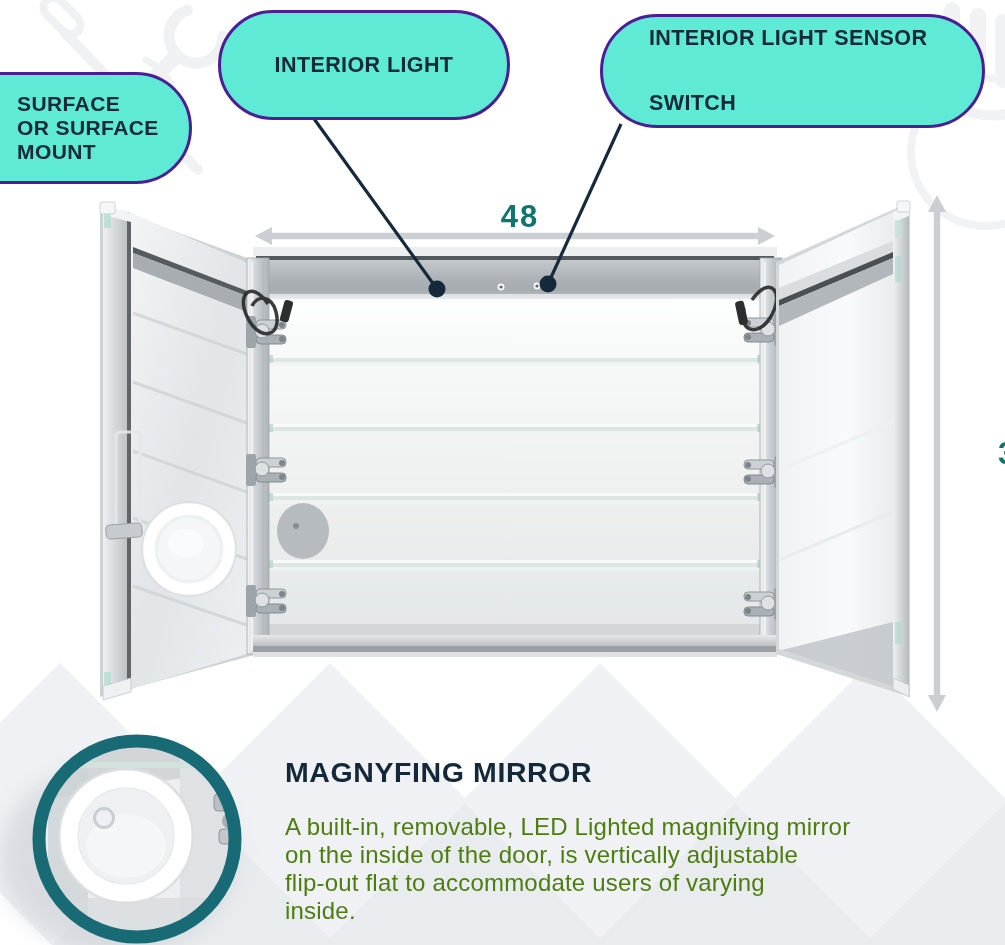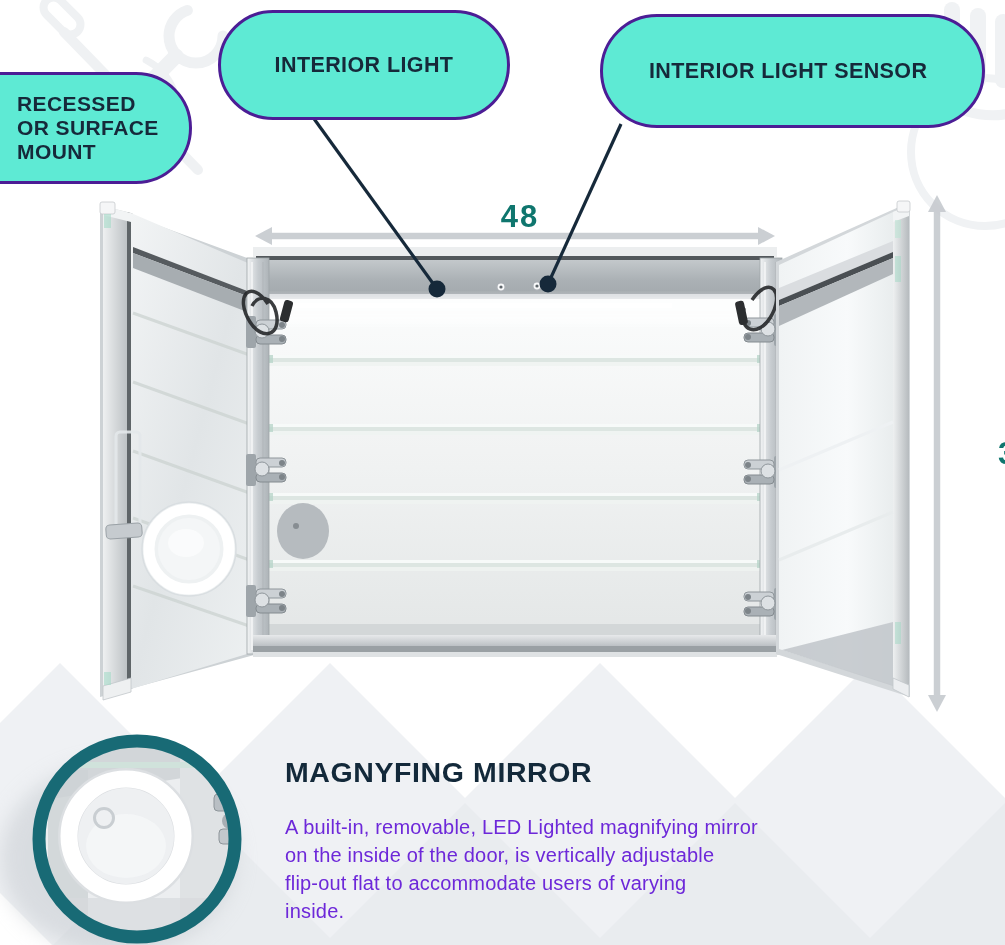--- a/index.html
+++ b/index.html
@@ -41,23 +41,23 @@
   .dim-height{left:958px;top:436px;margin-left:40px;}
   .magnifier-text{position:absolute;left:285px;top:756px;width:690px;}
   .magnifier-heading{
     font-weight:bold;
     font-size:28.5px;
     letter-spacing:.6px;
     color:#13293a;
     margin:0 0 24px 0;
   }
   .magnifier-desc{
-    font-size:20px;
+    font-size:24px;
     line-height:28px;
-    color:#6d28d9;
+    color:#4d7c0f;
     letter-spacing:.2px;
   }
 </style>
 </head>
 <body>
 
 <div class="stage">
 
 <svg class="scene" width="1005" height="945" viewBox="0 0 1005 945">
   <defs>
@@ -361,29 +361,30 @@
         <rect x="219" y="829" width="28" height="15" rx="4" fill="#c3c8cc" stroke="#8e959a"></rect>
         <circle cx="225" cy="802" r="3" fill="#7f868b"></circle>
         <circle cx="240" cy="836" r="3" fill="#7f868b"></circle>
       </g>
     </g>
     <circle cx="137" cy="839" r="98" fill="none" stroke="#186a75" stroke-width="13"></circle>
   </g>
 </svg>
 
 <div class="pill pill-recessed">
-  <span>RECESSED</span>
+  <span>SURFACE</span>
   <span>OR SURFACE</span>
   <span>MOUNT</span>
 </div>
 <div class="pill pill-interior">
   <span>INTERIOR LIGHT</span>
 </div>
 <div class="pill pill-sensor">
   <span>INTERIOR LIGHT SENSOR</span>
+  <span>SWITCH</span>
 </div>
 
 <div class="dim-label dim-width">48</div>
 <div class="dim-label dim-height">32</div>
 
 <div class="magnifier-text">
   <div class="magnifier-heading">MAGNYFING MIRROR</div>
   <div class="magnifier-desc">
     <div>A built-in, removable, LED Lighted magnifying mirror</div>
     <div>on the inside of the door, is vertically adjustable</div>

